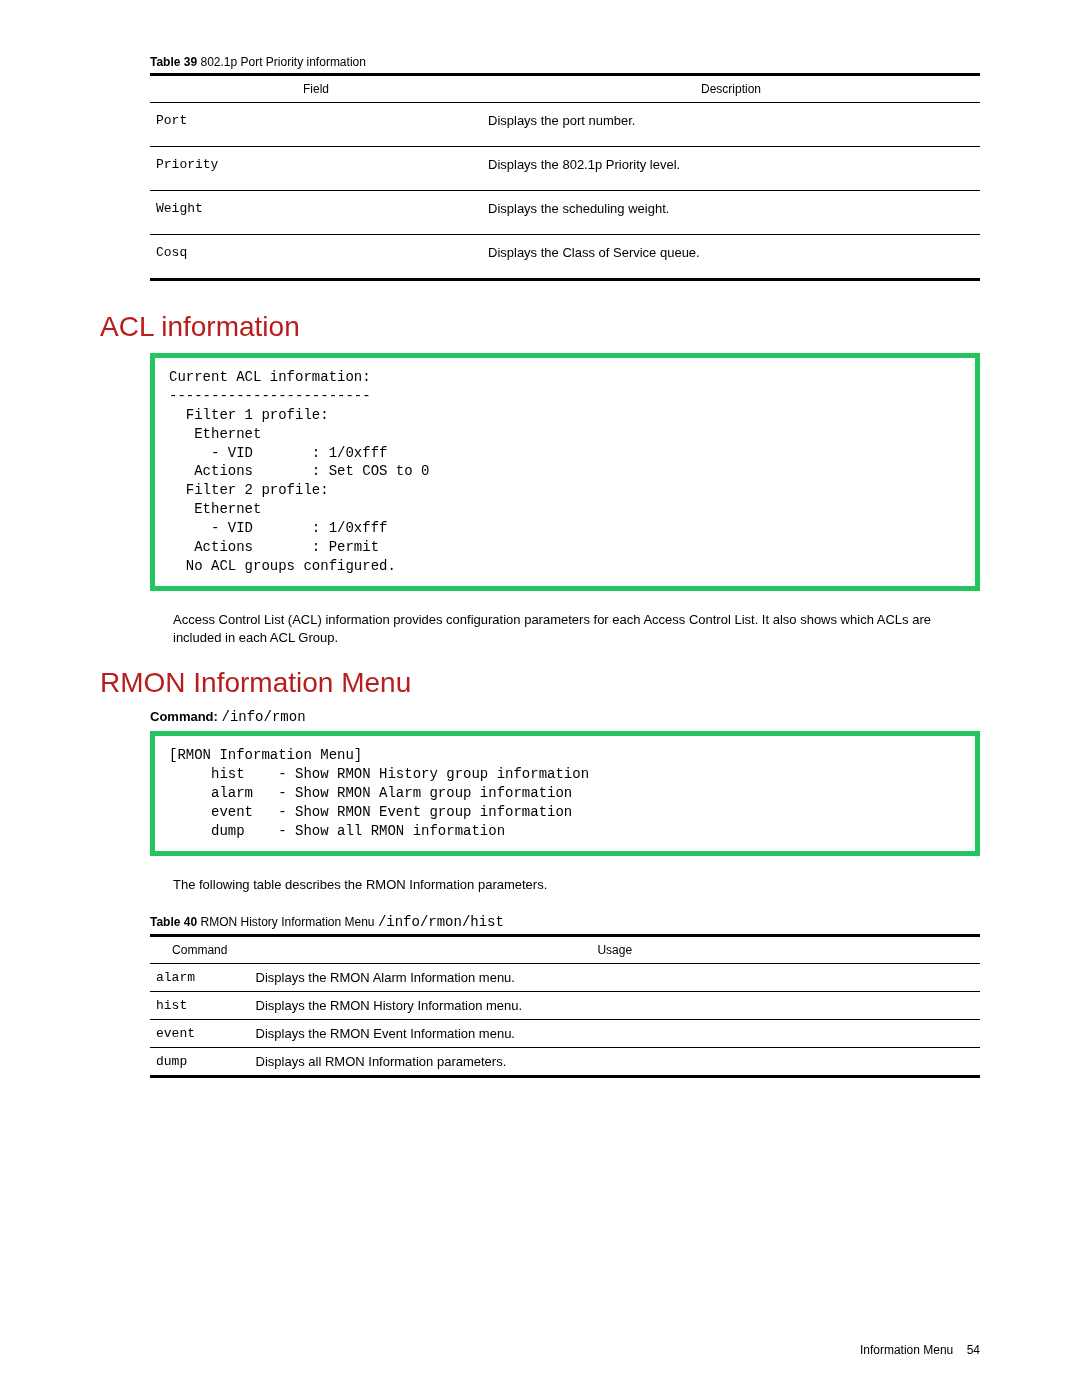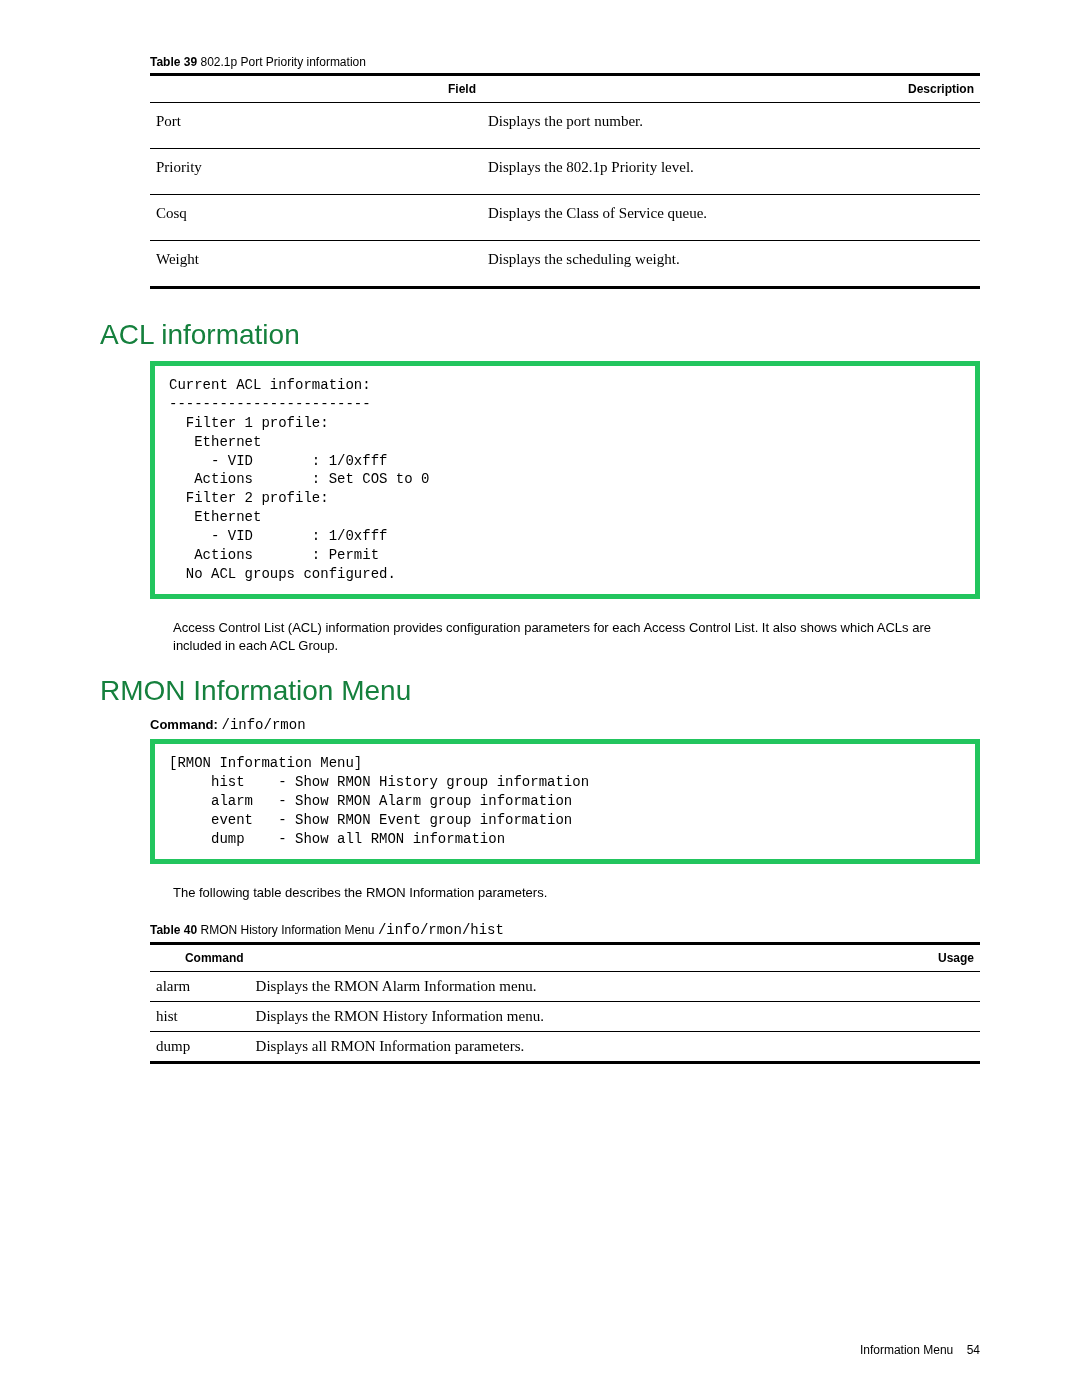--- a/index.html
+++ b/index.html
@@ -24,46 +24,45 @@
     font-size: 12px;
     margin-bottom: 4px;
   }
   .table-caption .tn { font-weight: bold; }
   table.grid {
     border-collapse: collapse;
     width: 100%;
     margin-bottom: 30px;
   }
   table.grid th {
-    text-align: right;
+    text-align: center;
     font-size: 12px;
-    font-weight: bold;
+    font-weight: normal;
     padding: 6px 6px;
     border-top: 3px solid #000;
     border-bottom: 1px solid #000;
     margin-left: 8px;
   }
   table.grid td {
     padding: 10px 6px 18px 6px;
     vertical-align: top;
-    font-size: 15px;
+    font-size: 13px;
     border-bottom: 1px solid #000;
-    font-family: Liberation Serif, serif;
   }
   table.grid tr:last-child td {
     border-bottom: 3px solid #000;
   }
   .mono {
     font-family: "Courier New", monospace;
     font-size: 14px;
   }
   h2.section {
     font-family: Arial, Helvetica, sans-serif;
     font-weight: normal;
-    color: #15803d;
+    color: #b91c1c;
     font-size: 28px;
     margin: 20px 0 10px -50px;
   }
   .cmdline {
     font-size: 13px;
     margin-bottom: 6px;
   }
   .cmdline b { font-weight: bold; }
   .codebox {
     border: 5px solid #22c55e;
@@ -112,26 +111,26 @@
       <tbody>
         <tr>
           <td class="mono">Port</td>
           <td>Displays the port number.</td>
         </tr>
         <tr>
           <td class="mono">Priority</td>
           <td>Displays the 802.1p Priority level.</td>
         </tr>
         <tr>
+          <td class="mono">Weight</td>
+          <td>Displays the scheduling weight.</td>
+        </tr>
+        <tr>
           <td class="mono">Cosq</td>
           <td>Displays the Class of Service queue.</td>
-        </tr>
-        <tr>
-          <td class="mono">Weight</td>
-          <td>Displays the scheduling weight.</td>
         </tr>
       </tbody>
     </table>
 
     <h2 class="section">ACL information</h2>
     <div class="codebox">Current ACL information:
 ------------------------
   Filter 1 profile:
    Ethernet
      - VID       : 1/0xfff
@@ -173,20 +172,24 @@
       <tbody>
         <tr>
           <td class="mono">alarm</td>
           <td>Displays the RMON Alarm Information menu.</td>
         </tr>
         <tr>
           <td class="mono">hist</td>
           <td>Displays the RMON History Information menu.</td>
         </tr>
         <tr>
+          <td class="mono">event</td>
+          <td>Displays the RMON Event Information menu.</td>
+        </tr>
+        <tr>
           <td class="mono">dump</td>
           <td>Displays all RMON Information parameters.</td>
         </tr>
       </tbody>
     </table>
 
   </div>
 
   <div class="footer">
     <span>Information Menu</span>

